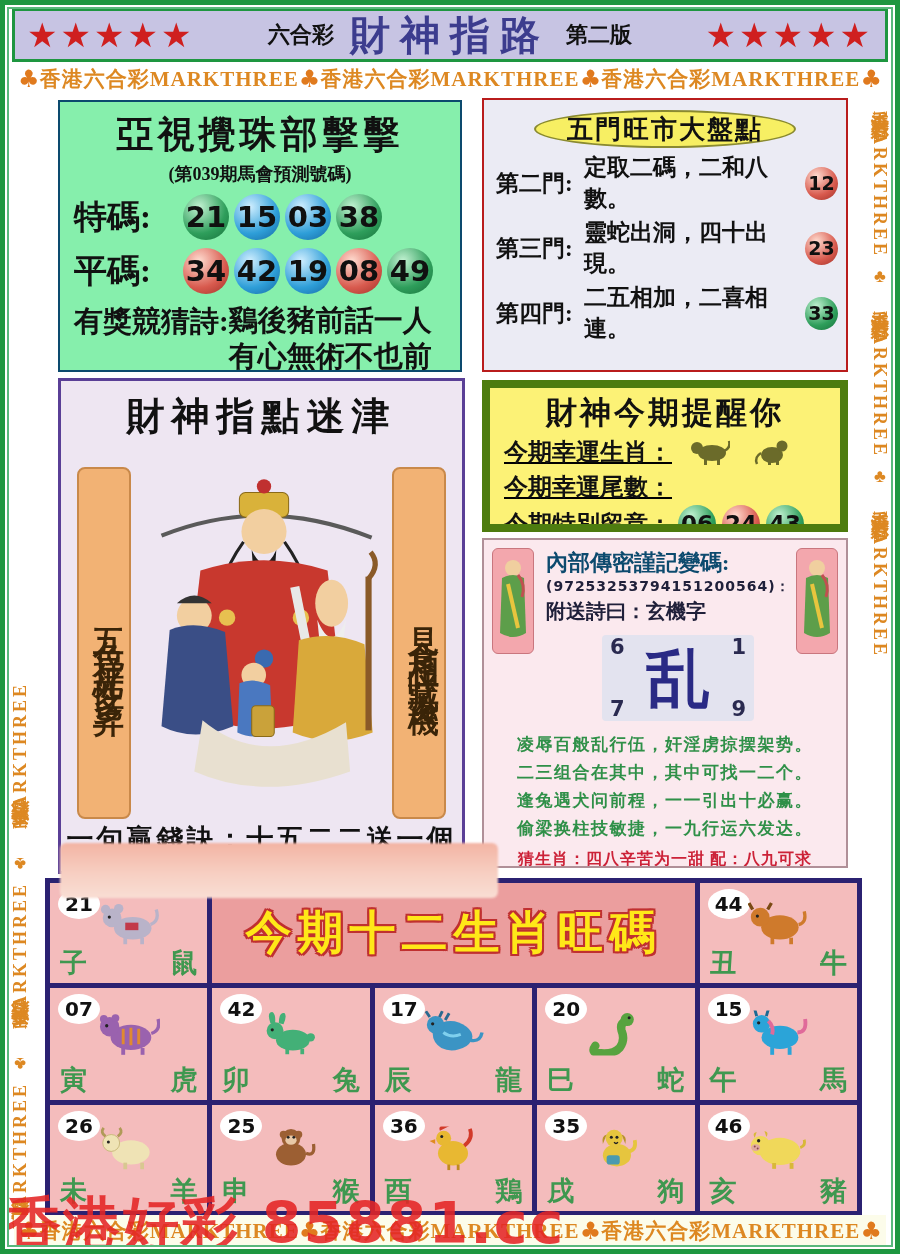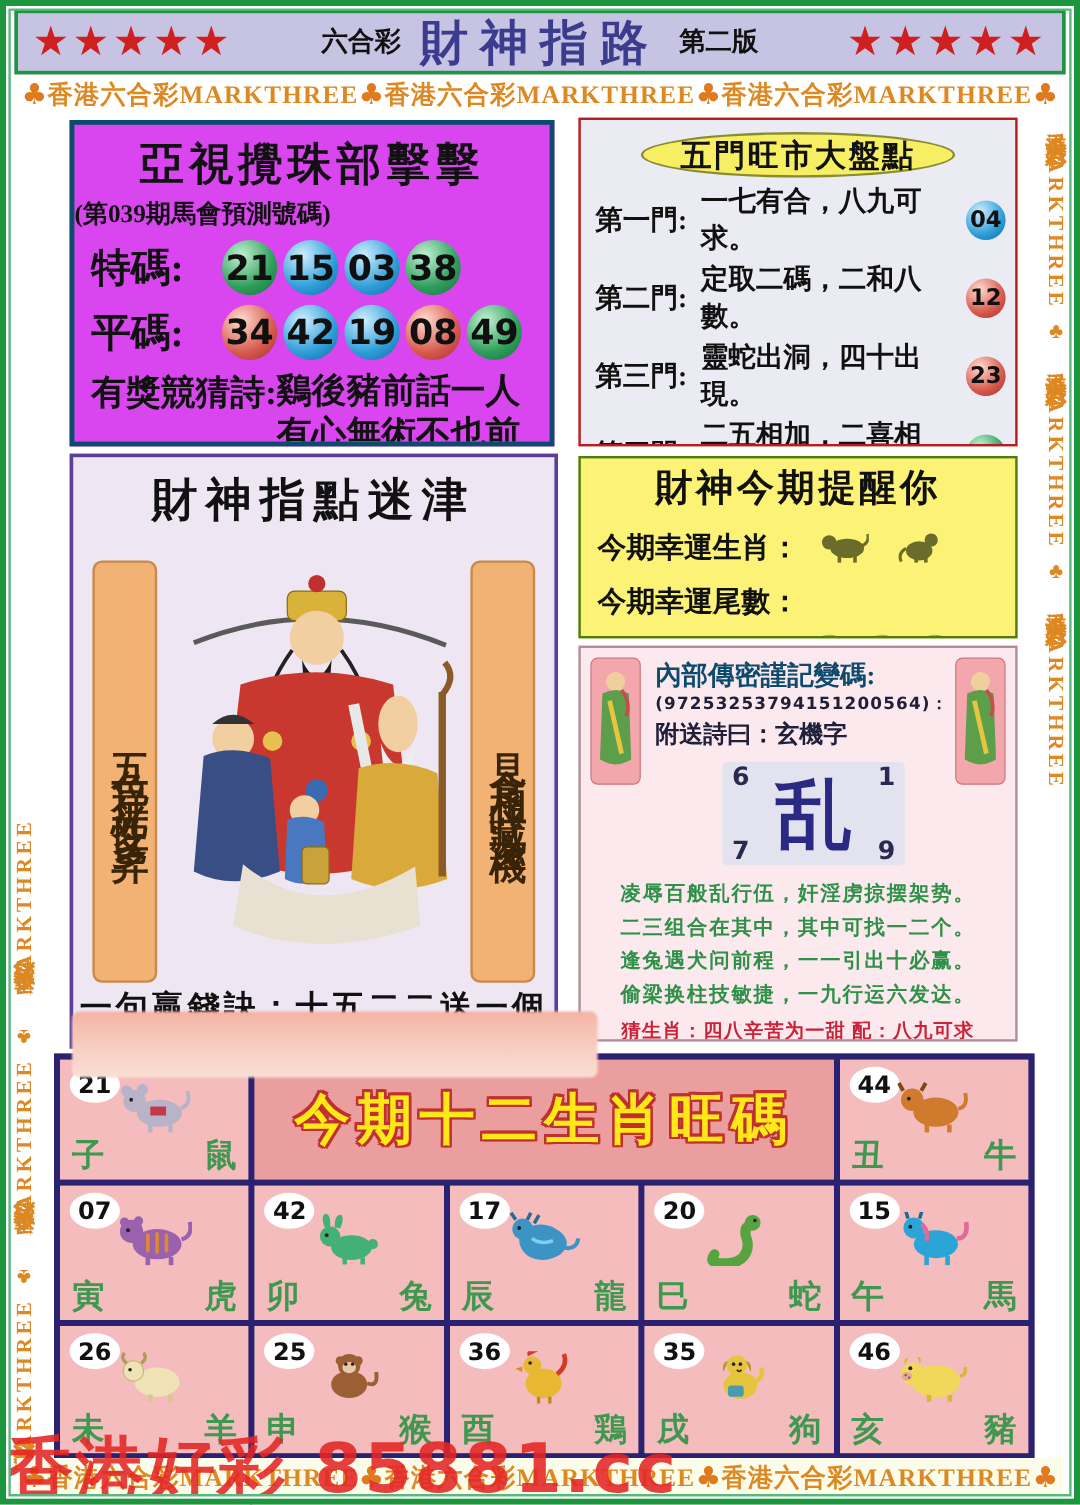--- a/index.html
+++ b/index.html
@@ -32,24 +32,24 @@
   .sidestrip.right{right:8px;writing-mode:vertical-rl;}
 
   
   .ball{display:inline-flex;align-items:center;justify-content:center;border-radius:50%;
         font-weight:bold;color:#101010;font-family:"DejaVu Sans",sans-serif;flex:none;}
   .ball.green{background:radial-gradient(circle at 35% 28%,#c2f2d2 0%,#2e9e5b 60%,#17703a 100%);}
   .ball.blue{background:radial-gradient(circle at 35% 28%,#cfeeff 0%,#2e9ed8 60%,#14659f 100%);}
   .ball.red{background:radial-gradient(circle at 35% 28%,#ffdcd0 0%,#d85a4e 60%,#9e2f27 100%);}
 
   
-  .prediction{position:absolute;left:58px;top:100px;width:404px;height:272px;background:#d946ef;
-              border:4px solid #0c4a6e;box-sizing:border-box;overflow:hidden;}
+  .prediction{position:absolute;left:58px;top:100px;width:404px;height:272px;background:#86efac;
+              border:2px solid #0c4a6e;box-sizing:border-box;overflow:hidden;}
   .p-title{text-align:center;font-size:37px;font-weight:bold;letter-spacing:4px;margin-top:8px;color:#111;}
-  .p-sub{text-align:left;font-size:21px;font-weight:bold;margin-top:2px;color:#111;}
+  .p-sub{text-align:center;font-size:18px;font-weight:bold;margin-top:2px;color:#111;}
   .p-row{display:flex;align-items:center;margin:8px 0 0 14px;gap:5px;}
   .p-label{font-size:33px;font-weight:bold;width:104px;flex:none;color:#111;}
   .p-row .ball{width:46px;height:46px;font-size:29px;}
   .p-poem{display:flex;margin:8px 0 0 14px;}
   .p-poem-label{font-size:29px;font-weight:bold;flex:none;color:#111;}
   .p-poem-lines{font-size:29px;font-weight:bold;color:#111;line-height:36px;}
 
   
   .fivedoors{position:absolute;left:482px;top:98px;width:366px;height:274px;background:#ebebf4;
              border:2px solid #b91c1c;box-sizing:border-box;overflow:hidden;}
@@ -72,23 +72,23 @@
   .banner.rgt{right:16px;}
   .deity{position:absolute;left:80px;top:72px;width:246px;height:360px;}
   .m-bottom{position:absolute;bottom:14px;left:0;right:0;text-align:center;
             font-size:27px;font-weight:bold;color:#111;letter-spacing:3px;}
 
   .smudge{position:absolute;left:60px;top:843px;width:438px;height:55px;z-index:6;border-radius:6px;
           background:linear-gradient(180deg,#f3b4a4 0%,#f7cfc2 55%,#f9ded4 100%);filter:blur(1px);}
 
   
   .reminder{position:absolute;left:482px;top:380px;width:366px;height:152px;background:#fcf276;
-            border:2px solid #4d7c0f;box-sizing:border-box;overflow:hidden;}
+            border:8px solid #4d7c0f;box-sizing:border-box;overflow:hidden;}
   .r-title{text-align:center;font-size:31px;font-weight:bold;letter-spacing:3px;margin-top:4px;color:#111;}
-  .r-row{display:flex;align-items:center;padding:0 0 0 14px;margin-top:11px;min-height:34px;}
+  .r-row{display:flex;align-items:center;padding:0 0 0 14px;margin-top:1px;min-height:34px;text-decoration:underline;}
   .r-label{font-size:24px;font-weight:bold;color:#111;flex:none;}
   .r-tail{font-size:29px;font-weight:bold;color:#111;letter-spacing:6px;font-family:"DejaVu Sans",sans-serif;}
   .r-row .ball{width:38px;height:38px;font-size:23px;margin-left:6px;}
   .lucky-icons{display:flex;gap:22px;margin-left:18px;}
 
   
   .secret{position:absolute;left:482px;top:538px;width:366px;height:330px;background:#fbe9ee;
           border:2px solid #b09098;box-sizing:border-box;overflow:hidden;}
   .card{position:absolute;top:8px;width:40px;height:104px;background:#f3a7ad;border:1px solid #c9767e;
         border-radius:6px;display:flex;align-items:center;justify-content:center;}
@@ -180,25 +180,20 @@
     <span class="p-poem-label">有獎競猜詩:</span>
     <span class="p-poem-lines">
       <span>鷄後豬前話一人</span><br>
       <span>有心無術不也前</span>
     </span>
   </div>
 </div>
 
 <div class="fivedoors">
   <div class="fd-title">五門旺市大盤點</div>
-  <div class="fd-row">
-    <span class="fd-label">第一門:</span>
-    <span class="fd-text">一七有合，八九可求。</span>
-    <span class="ball blue">04</span>
-  </div>
   <div class="fd-row">
     <span class="fd-label">第二門:</span>
     <span class="fd-text">定取二碼，二和八數。</span>
     <span class="ball red">12</span>
   </div>
   <div class="fd-row">
     <span class="fd-label">第三門:</span>
     <span class="fd-text">靈蛇出洞，四十出現。</span>
     <span class="ball red">23</span>
   </div>

